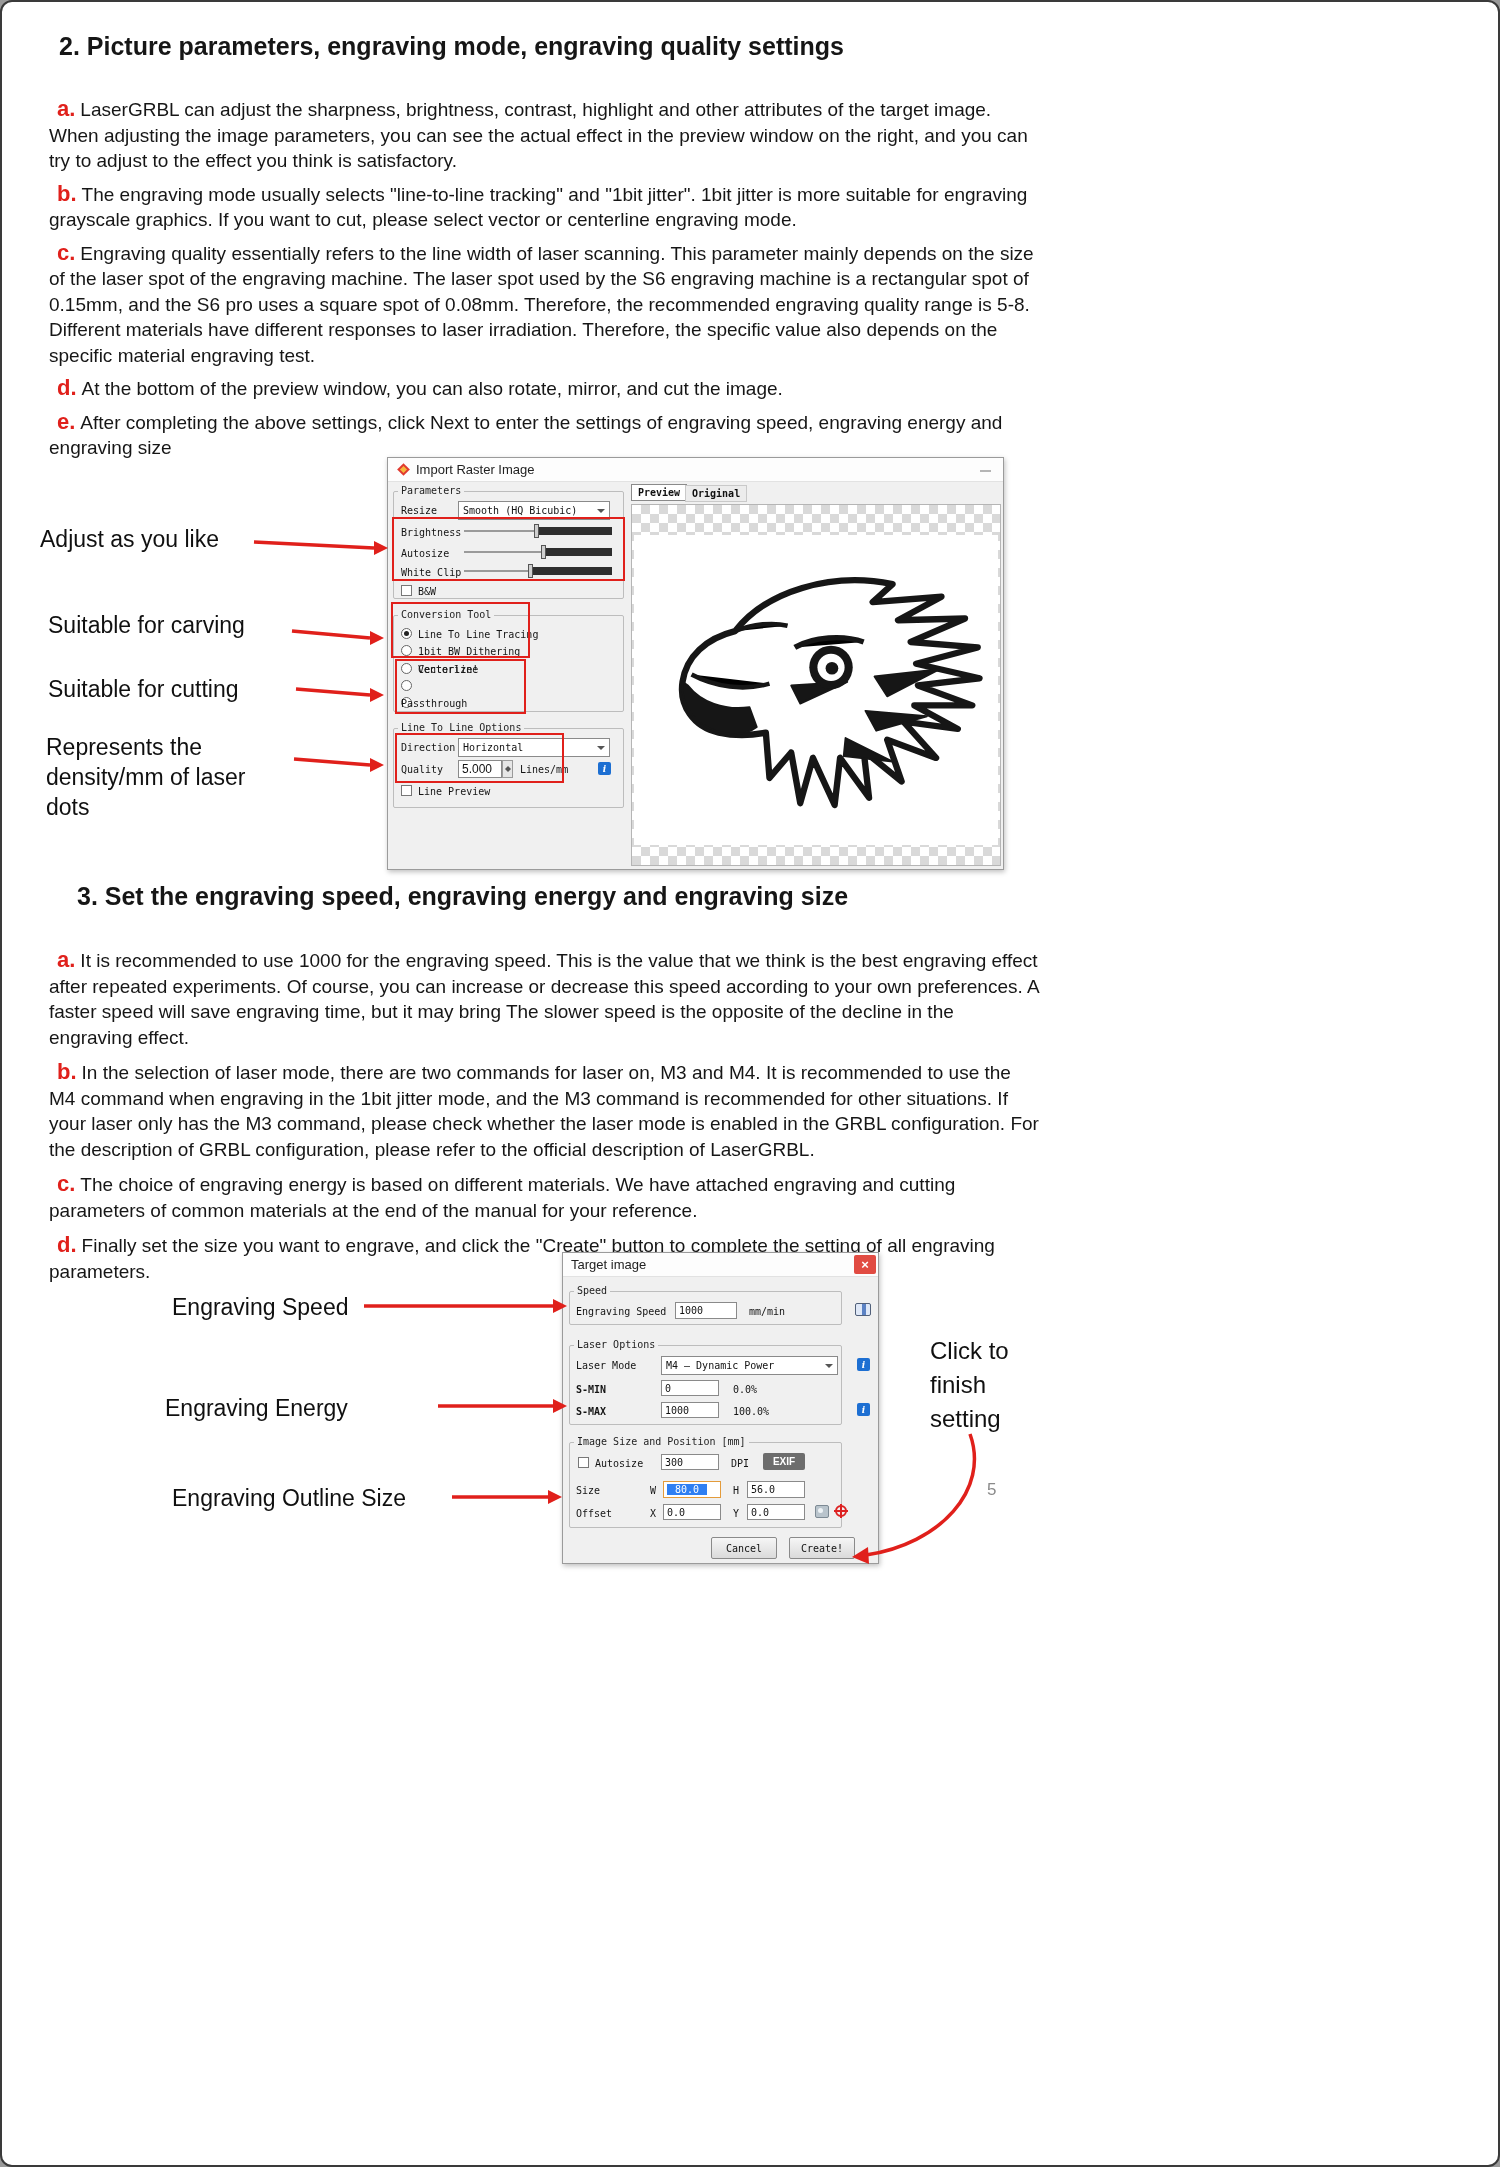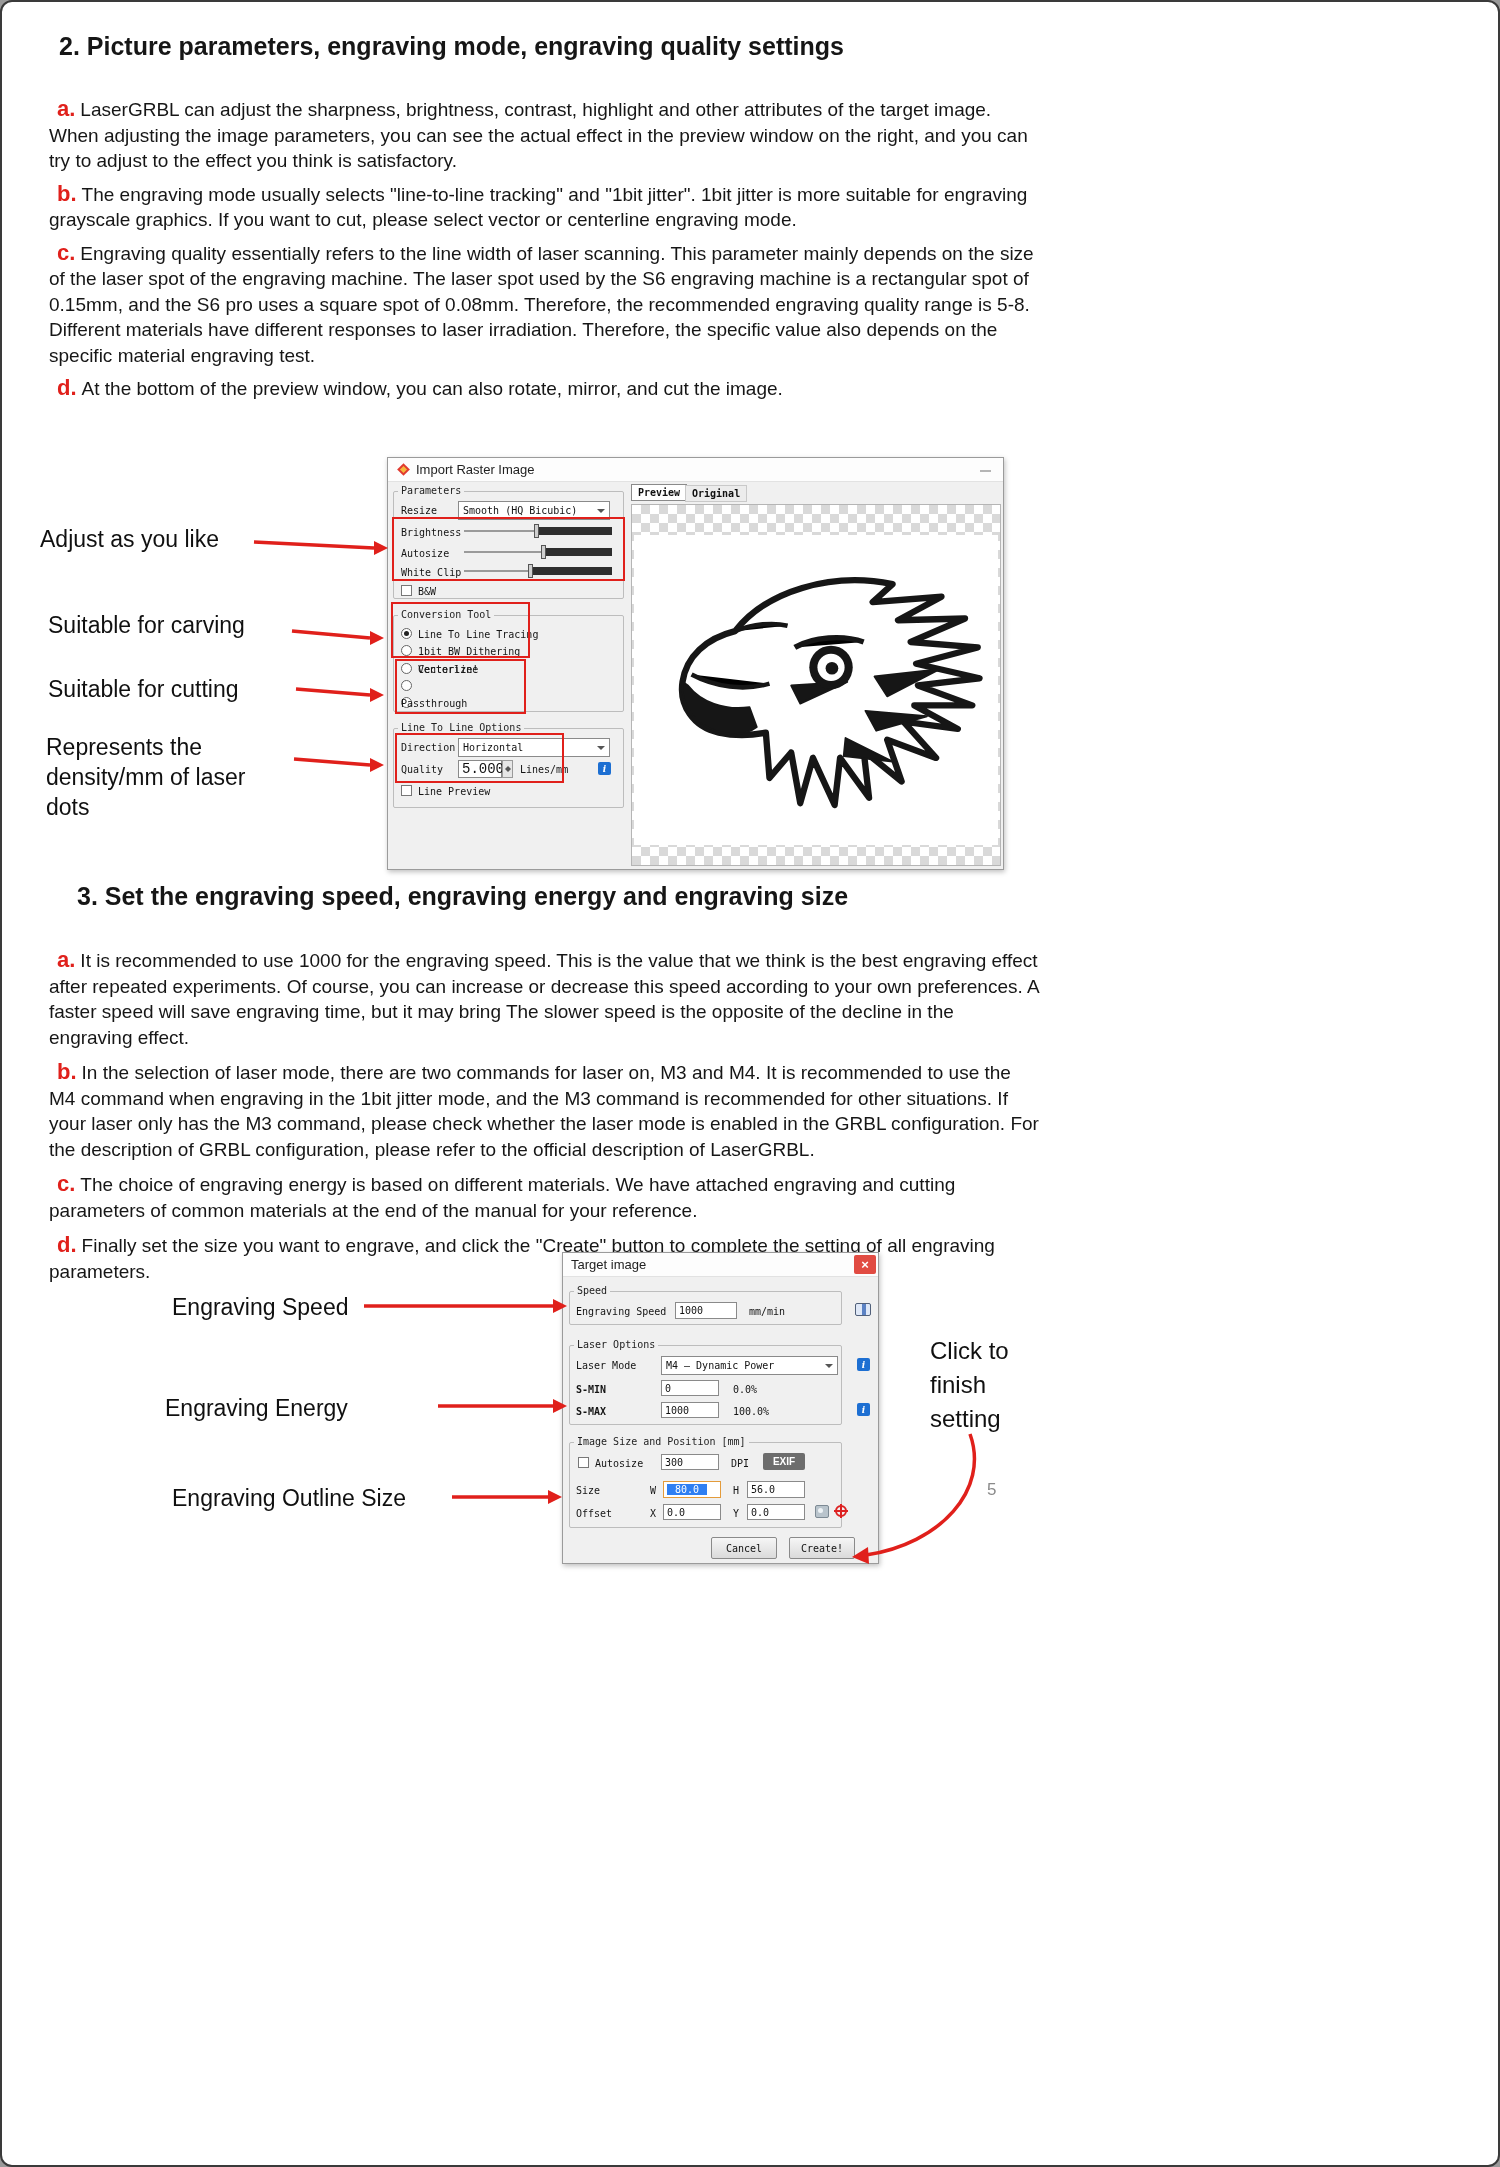--- a/index.html
+++ b/index.html
@@ -44,22 +44,22 @@
 
   .radio { position:absolute; width:11px; height:11px; border:1px solid #666; border-radius:50%; background:#fff; }
   .radio.on::after { content:""; position:absolute; left:2px; top:2px; width:5px; height:5px; border-radius:50%; background:#222; }
   .cbx { position:absolute; width:11px; height:11px; border:1px solid #777; background:#fff; }
 
   .slider { position:absolute; height:14px; }
   .slider .track { position:absolute; left:0; right:0; top:6px; height:2px; background:#9a9a9a; }
   .slider .fill  { position:absolute; right:0; top:3px; height:8px; background:#2e2e2e; }
   .slider .thumb { position:absolute; top:0; width:5px; height:14px; background:#cfcfcf; border:1px solid #555; }
 
-  .spin { position:absolute; background:#fff; border:1px solid #8a8a8a; font-family:Liberation Mono, monospace;
-          font-size:14px; color:#111; display:flex; align-items:center; padding:0 3px; }
+  .spin { position:absolute; background:#fff; border:1px solid #8a8a8a; font-family:Liberation Sans, sans-serif;
+          font-size:12px; color:#111; display:flex; align-items:center; padding:0 3px; }
   .spin-btns { position:absolute; width:11px; background:#e6e6e6; border:1px solid #9a9a9a; }
   .spin-btns::before { content:""; position:absolute; left:2px; top:2px; border:3px solid transparent; border-bottom-color:#555; }
   .spin-btns::after  { content:""; position:absolute; left:2px; bottom:2px; border:3px solid transparent; border-top-color:#555; }
 
   .info-icon { position:absolute; width:13px; height:13px; background:#1d6fd2; border-radius:2px; color:#fff;
                font:italic bold 9px "DejaVu Serif", serif; display:flex; align-items:center; justify-content:center; }
   .info-icon::after { content:"i"; }
   .exif-btn { position:absolute; background:#6d6d6d; color:#fff; font:bold 10px "Liberation Sans",sans-serif;
               display:flex; align-items:center; justify-content:center; border-radius:2px; }
   .book-icon { position:absolute; width:16px; height:13px; border:1px solid #51607a; border-radius:2px;
@@ -96,20 +96,21 @@
 
 <div class="page">
 
   <div class="h2" style="left:57px; top:30px;">2. Picture parameters, engraving mode, engraving quality settings</div>
 
   <div class="text-block" style="top:94px;">
     <p class="para"><span class="plabel">a.</span><span>LaserGRBL can adjust the sharpness, brightness, contrast, highlight and other attributes of the target image. When adjusting the image parameters, you can see the actual effect in the preview window on the right, and you can try to adjust to the effect you think is satisfactory.</span></p>
     <p class="para"><span class="plabel">b.</span><span>The engraving mode usually selects "line-to-line tracking" and "1bit jitter". 1bit jitter is more suitable for engraving grayscale graphics. If you want to cut, please select vector or centerline engraving mode.</span></p>
     <p class="para"><span class="plabel">c.</span><span>Engraving quality essentially refers to the line width of laser scanning. This parameter mainly depends on the size of the laser spot of the engraving machine. The laser spot used by the S6 engraving machine is a rectangular spot of 0.15mm, and the S6 pro uses a square spot of 0.08mm. Therefore, the recommended engraving quality range is 5-8. Different materials have different responses to laser irradiation. Therefore, the specific value also depends on the specific material engraving test.</span></p>
     <p class="para"><span class="plabel">d.</span><span>At the bottom of the preview window, you can also rotate, mirror, and cut the image.</span></p>
+    <p class="para"><span class="plabel">e.</span><span>After completing the above settings, click Next to enter the settings of engraving speed, engraving energy and engraving size</span></p>
   </div>
 
   <div class="annot" style="left:38px; top:522px;">Adjust as you like</div>
   <div class="annot" style="left:46px; top:608px;">Suitable for carving</div>
   <div class="annot" style="left:46px; top:672px;">Suitable for cutting</div>
   <div class="annot" style="left:44px; top:730px; width:212px;">Represents the density/mm of laser dots</div>
 
   <div class="dlg" style="left:385px; top:455px; width:617px; height:413px;">
     <div class="dlg-title">
       <span class="laser-icon"></span>

